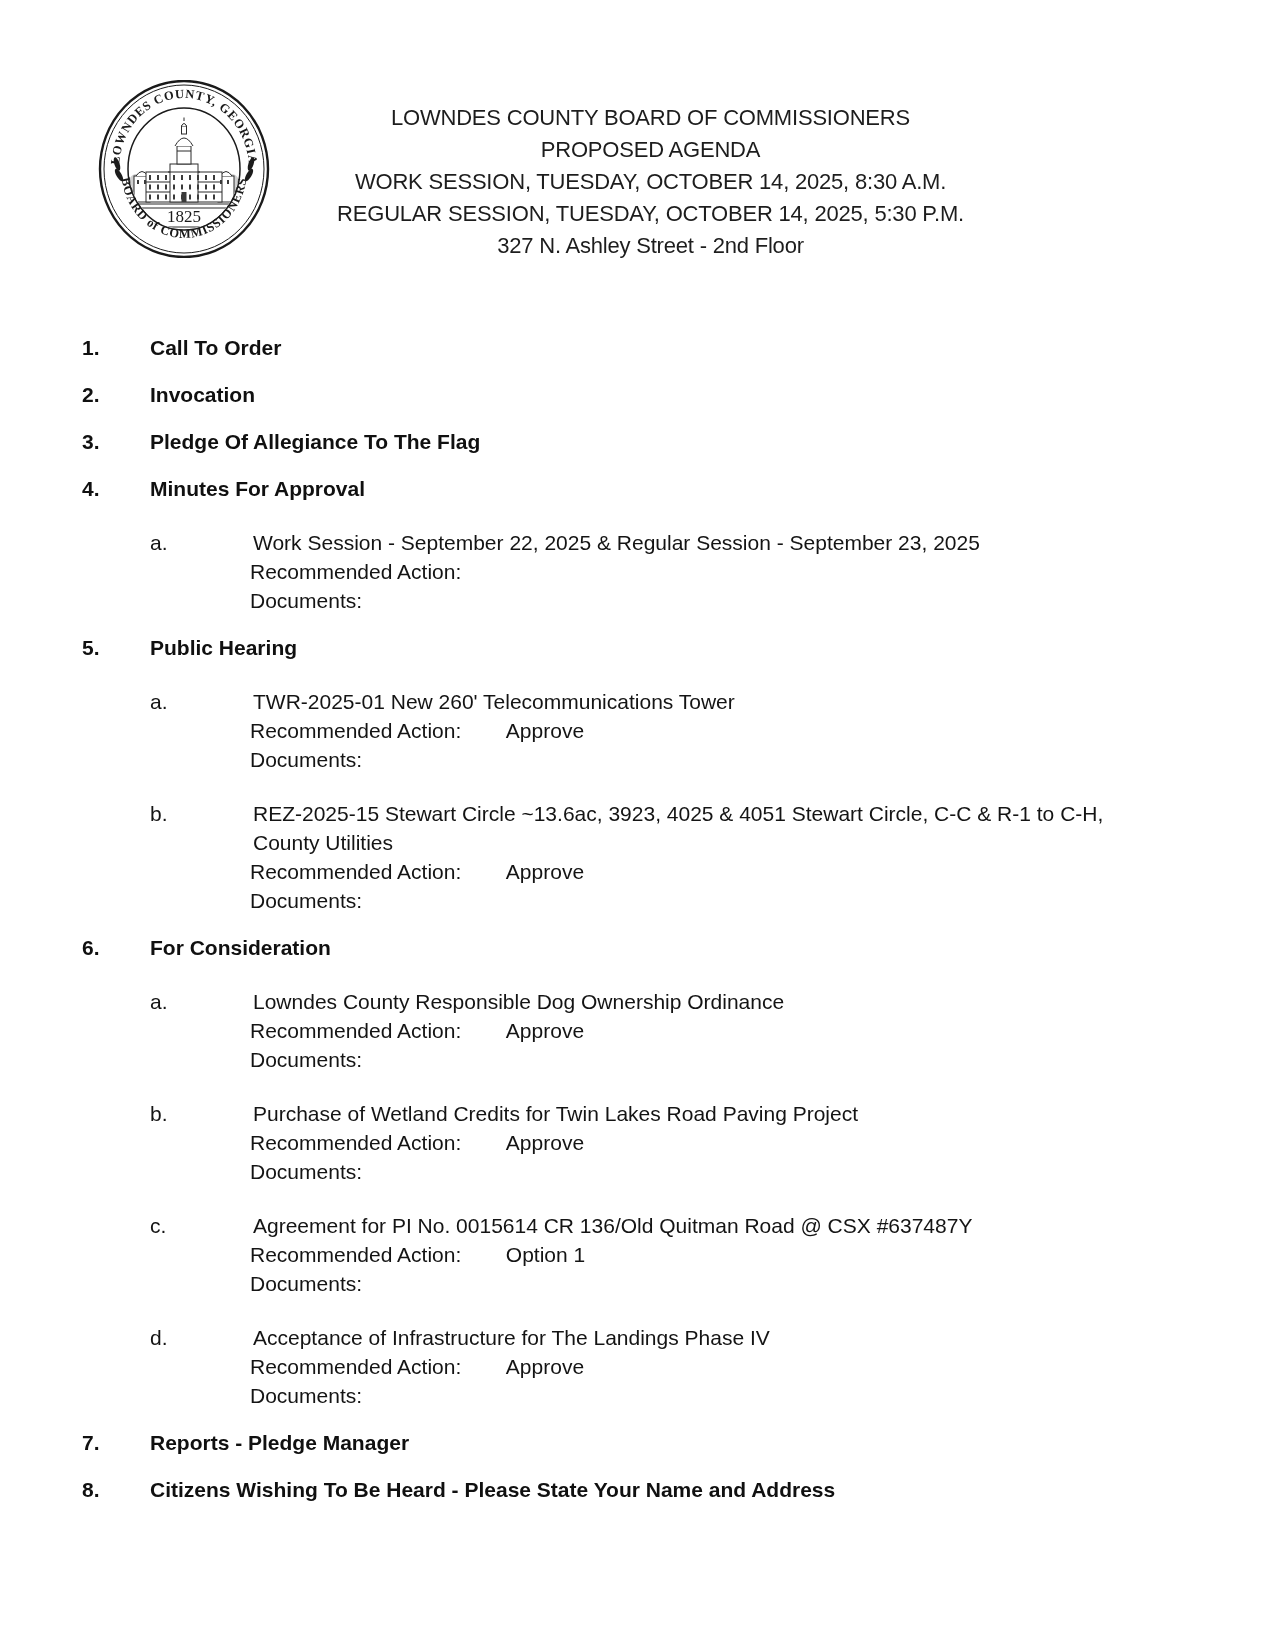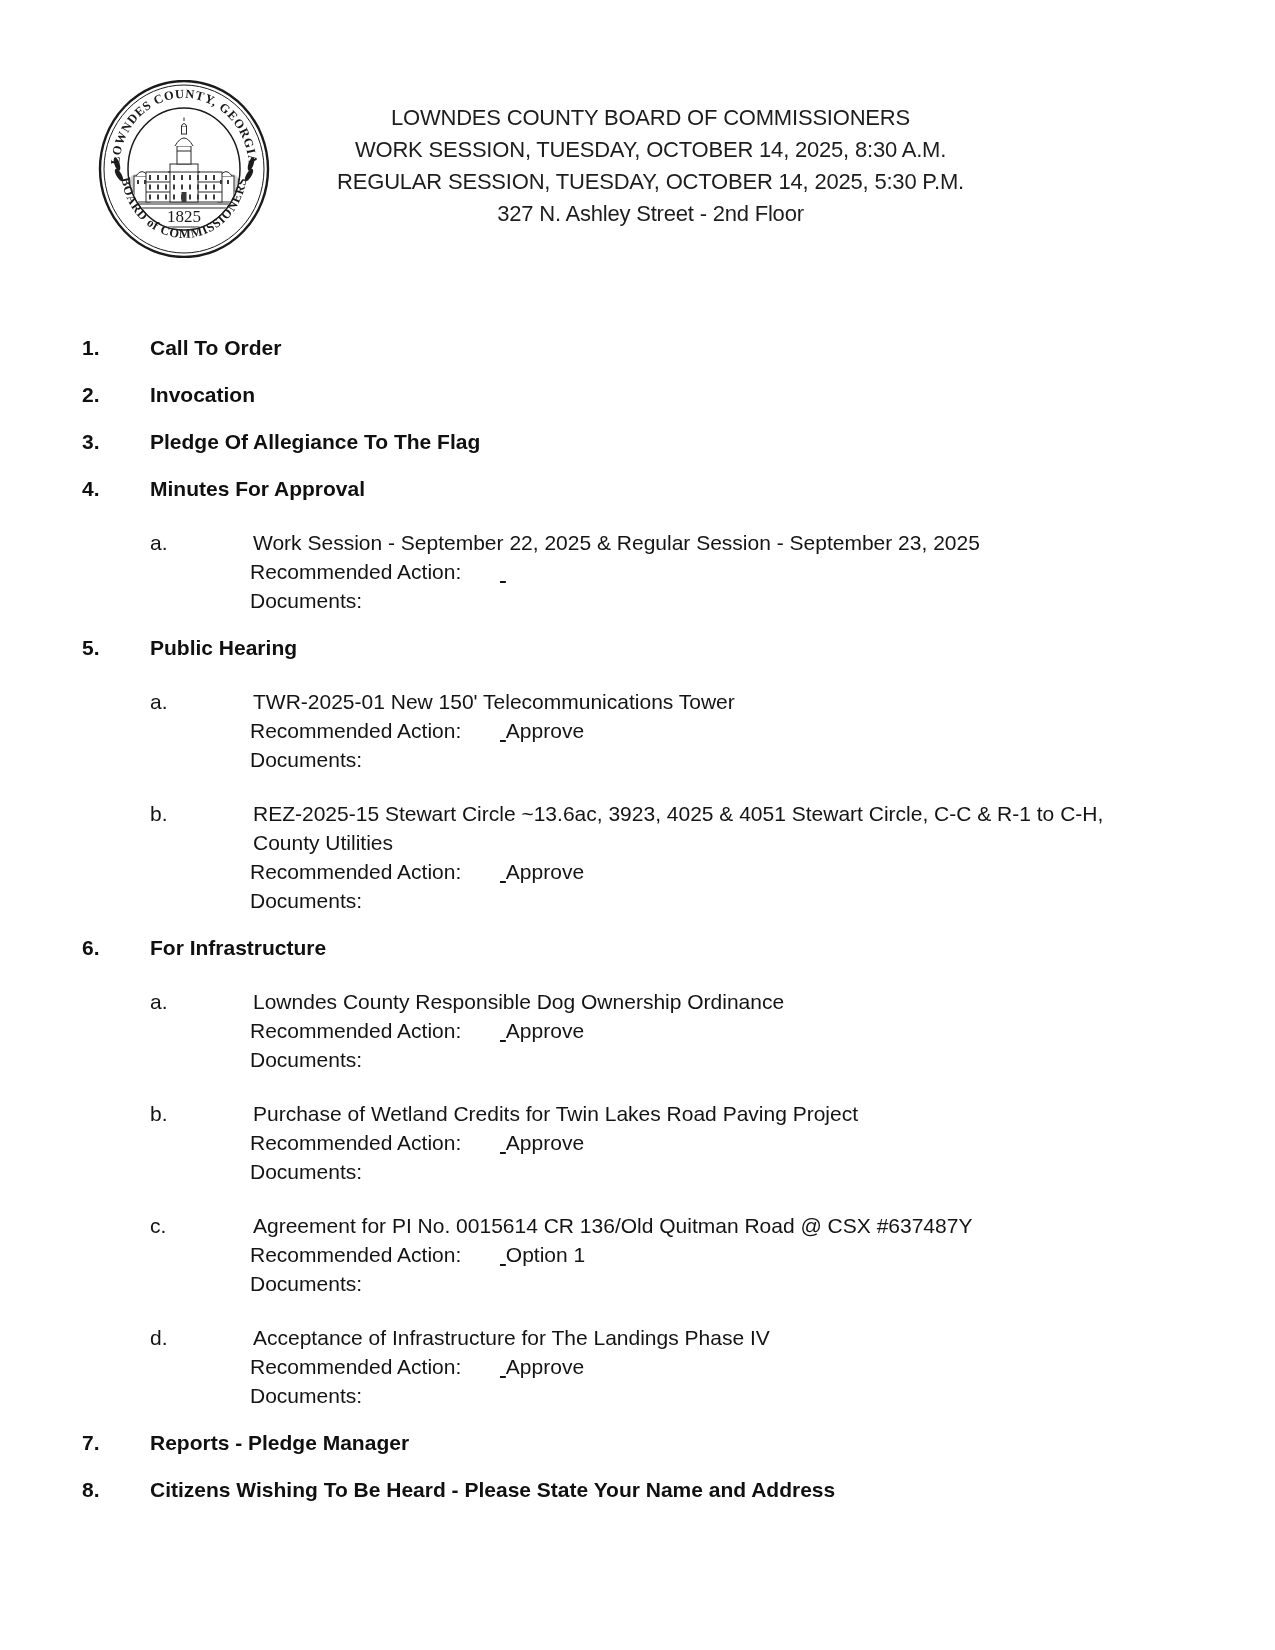--- a/index.html
+++ b/index.html
@@ -53,21 +53,21 @@
   .col-num   { flex:0 0 68px; }
   .col-title { flex:1; }
 
   .item { margin-top:25px; }
   .item-row {
     display:flex;
     padding-left:150px;
   }
   .col-letter { flex:0 0 55px; }
   .col-text   { flex:0 1 auto; max-width:890px;margin-left:48px; }
-  .sub-row { padding-left:250px;text-decoration:underline; }
+  .sub-row { padding-left:250px; }
   .sub-label { display:inline-block; min-width:250px; }
   .sub-value { display:inline-block; }
 </style>
 </head>
 <body>
 
 <div class="page">
 
   <svg class="seal" width="172" height="178" viewBox="0 0 172 178" aria-hidden="true">
     <defs>
@@ -139,20 +139,21 @@
         <line x1="38" y1="128" x2="134" y2="128"></line>
         <line x1="46" y1="147" x2="126" y2="147"></line>
       </g>
 
       <text x="86" y="142" text-anchor="middle" font-family="'Liberation Serif', serif" font-size="17" fill="#1a1a1a">1825</text>
     </g>
   </svg>
 
   <div class="header-text">
     <div>LOWNDES COUNTY BOARD OF COMMISSIONERS</div>
+    <div>PROPOSED AGENDA</div>
     <div>WORK SESSION, TUESDAY, OCTOBER 14, 2025, 8:30 A.M.</div>
     <div>REGULAR SESSION, TUESDAY, OCTOBER 14, 2025, 5:30 P.M.</div>
     <div>327 N. Ashley Street - 2nd Floor</div>
   </div>
 
   <div class="agenda">
 
     <div class="section-row">
       <span class="col-num">1.</span>
       <span class="col-title">Call To Order</span>
@@ -188,21 +189,21 @@
     </div>
 
     <div class="section-row">
       <span class="col-num">5.</span>
       <span class="col-title">Public Hearing</span>
     </div>
 
     <div class="item">
       <div class="item-row">
         <span class="col-letter">a.</span>
-        <span class="col-text">TWR-2025-01 New 150' Telecommunications Tower</span>
+        <span class="col-text">TWR-2025-01 New 260' Telecommunications Tower</span>
       </div>
       <div class="sub-row">
         <span class="sub-label">Recommended Action:</span>
         <span class="sub-value">Approve</span>
       </div>
       <div class="sub-row">
         <span class="sub-label">Documents:</span>
       </div>
     </div>
 
@@ -215,21 +216,21 @@
         <span class="sub-label">Recommended Action:</span>
         <span class="sub-value">Approve</span>
       </div>
       <div class="sub-row">
         <span class="sub-label">Documents:</span>
       </div>
     </div>
 
     <div class="section-row">
       <span class="col-num">6.</span>
-      <span class="col-title">For Infrastructure</span>
+      <span class="col-title">For Consideration</span>
     </div>
 
     <div class="item">
       <div class="item-row">
         <span class="col-letter">a.</span>
         <span class="col-text">Lowndes County Responsible Dog Ownership Ordinance</span>
       </div>
       <div class="sub-row">
         <span class="sub-label">Recommended Action:</span>
         <span class="sub-value">Approve</span>

